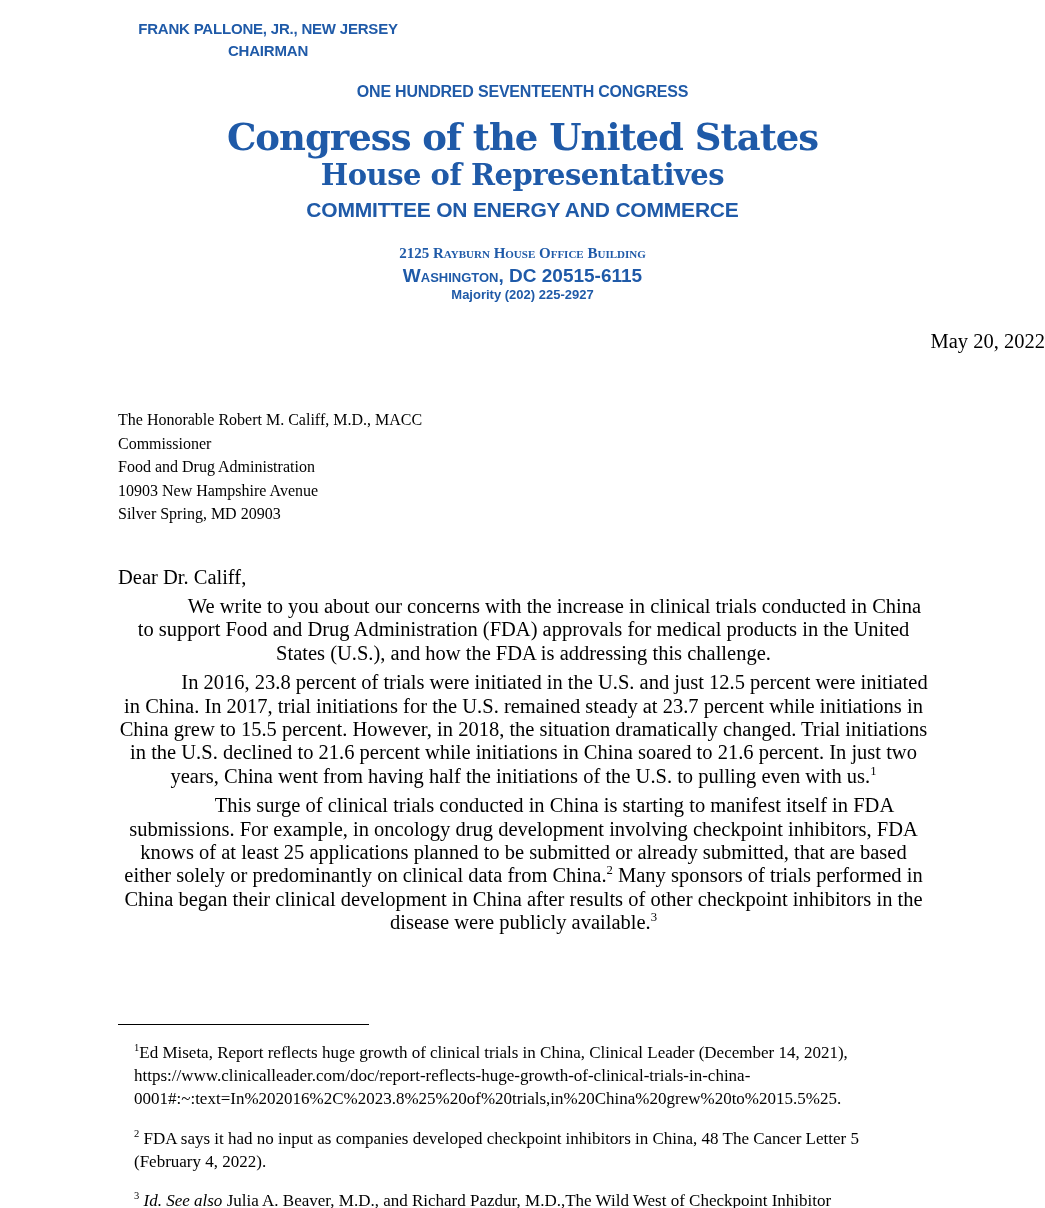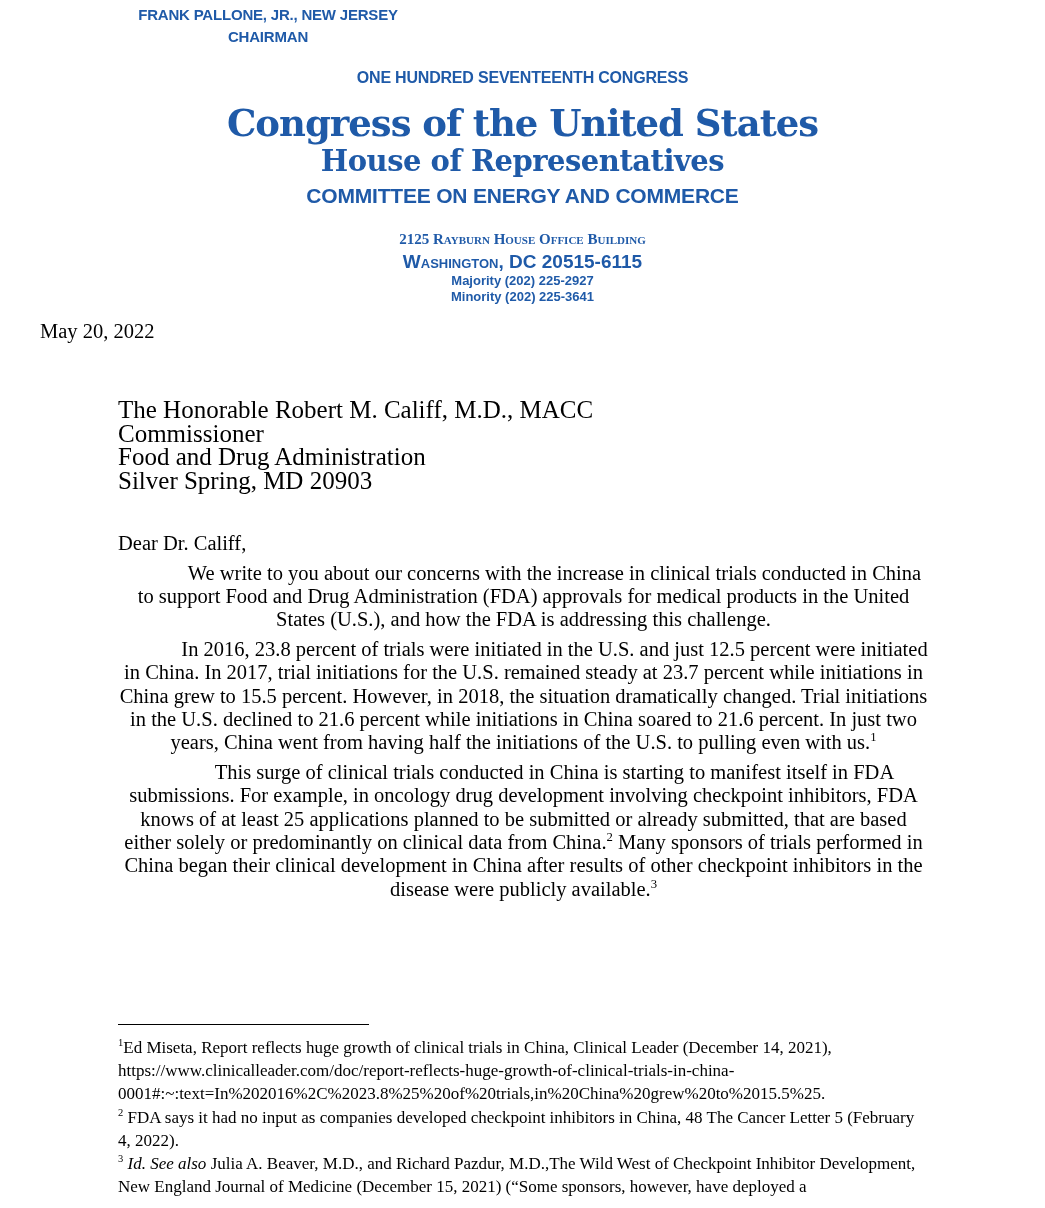--- a/index.html
+++ b/index.html
@@ -10,21 +10,21 @@
     background: #ffffff;
     color: #000000;
     font-family: "Liberation Serif", serif;
     overflow: hidden;
   }
   
   .letterhead { text-align: center; color: var(--accent, #1f5aa8); }
   .hdr-row {
     display: flex;
     justify-content: space-between;
-    padding: 4px 98px 0 98px;
+    padding: 18px 98px 0 98px;
   }
   .hdr-name-block {
     font-family: "Liberation Sans", sans-serif;
     font-weight: bold;
     font-size: 15px;
     line-height: 22px;
     text-align: center;
     letter-spacing: -0.2px;
     width: 340px;
   }
@@ -76,28 +76,27 @@
   }
   .phone {
     font-family: "Liberation Sans", sans-serif;
     font-weight: bold;
     font-size: 13px;
     line-height: 16px;
   }
   .phone:first-of-type { margin-top: 2px; }
   
   .date-line {
-    margin-top: 14px;
-    text-align: left;
+    margin-top: 26px;
+    text-align: right;
     font-size: 20.5px;
     line-height: 24px;
-    padding-left: 40px;
   }
   .body-col { padding: 0 116px 0 118px; }
-  .recipient { margin-top: 55px; font-size: 25px; line-height: 23.5px; }
+  .recipient { margin-top: 55px; font-size: 16px; line-height: 23.5px; }
   .salutation { margin-top: 40px; font-size: 20.5px; line-height: 23.5px; }
   .body-para {
     margin: 6px 0 0 0;
     text-indent: 62px;
     font-size: 20.5px;
     line-height: 23.4px;
     text-align: center;
   }
   sup {
     vertical-align: super;
@@ -111,21 +110,21 @@
     right: 116px;
     top: 1024px;
   }
   .fn-sep {
     width: 251px;
     border: 0;
     border-top: 1.7px solid #000;
     margin: 0 0 11px 0;
   }
   .footnote-block p {
-    margin: 0;
+    margin: 16px;
     font-size: 17px;
     line-height: 23.2px;
     overflow-wrap: anywhere;
   }
 </style>
 </head>
 <body>
 
 <div class="page" style="--accent: #1f5aa8;">
 
@@ -136,30 +135,30 @@
         <div>CHAIRMAN</div>
       </div>
     </div>
     <div class="session">ONE HUNDRED SEVENTEENTH CONGRESS</div>
     <div class="congress-title">Congress of the United States</div>
     <div class="chamber-title">House of Representatives</div>
     <div class="committee">COMMITTEE ON ENERGY AND COMMERCE</div>
     <div class="addr1">2125 Rayburn House Office Building</div>
     <div class="addr2">Washington, DC 20515-6115</div>
     <div class="phone">Majority (202) 225-2927</div>
-    <div class="phone">Minority (202) 225-3641</div>
   </div>
 
   <div class="date-line">May 20, 2022</div>
 
   <div class="body-col">
     <div class="recipient" id="recipient">
         <div>The Honorable Robert M. Califf, M.D., MACC</div>
         <div>Commissioner</div>
         <div>Food and Drug Administration</div>
+        <div>10903 New Hampshire Avenue</div>
         <div>Silver Spring, MD 20903</div>
       </div>
     <div class="salutation">Dear Dr. Califf,</div>
     <div id="paragraphs">
         <p class="body-para">We write to you about our concerns with the increase in clinical trials conducted in China to support Food and Drug Administration (FDA) approvals for medical products in the United States (U.S.), and how the FDA is addressing this challenge.</p>
         <p class="body-para">In 2016, 23.8 percent of trials were initiated in the U.S. and just 12.5 percent were initiated in China.  In 2017, trial initiations for the U.S. remained steady at 23.7 percent while initiations in China grew to 15.5 percent. However, in 2018, the situation dramatically changed. Trial initiations in the U.S. declined to 21.6 percent while initiations in China soared to 21.6 percent.  In just two years, China went from having half the initiations of the U.S. to pulling even with us.<sup>1</sup></p>
         <p class="body-para">This surge of clinical trials conducted in China is starting to manifest itself in FDA submissions.  For example, in oncology drug development involving checkpoint inhibitors, FDA knows of at least 25 applications planned to be submitted or already submitted, that are based either solely or predominantly on clinical data from China.<sup>2</sup>  Many sponsors of trials performed in China began their clinical development in China after results of other checkpoint inhibitors in the disease were publicly available.<sup>3</sup></p>
       </div>
   </div>
 

